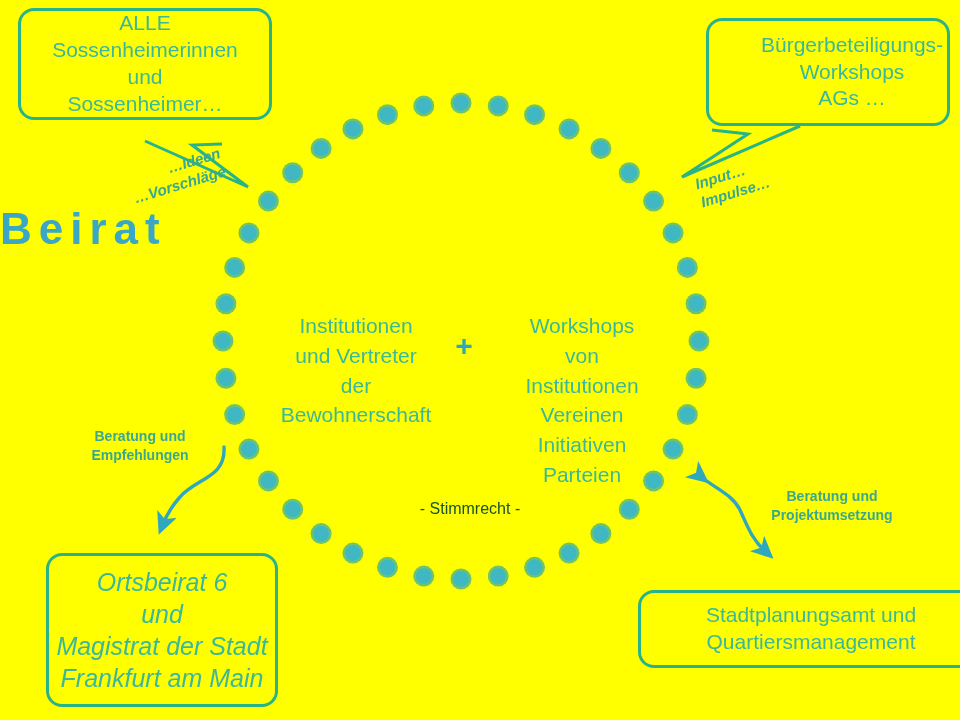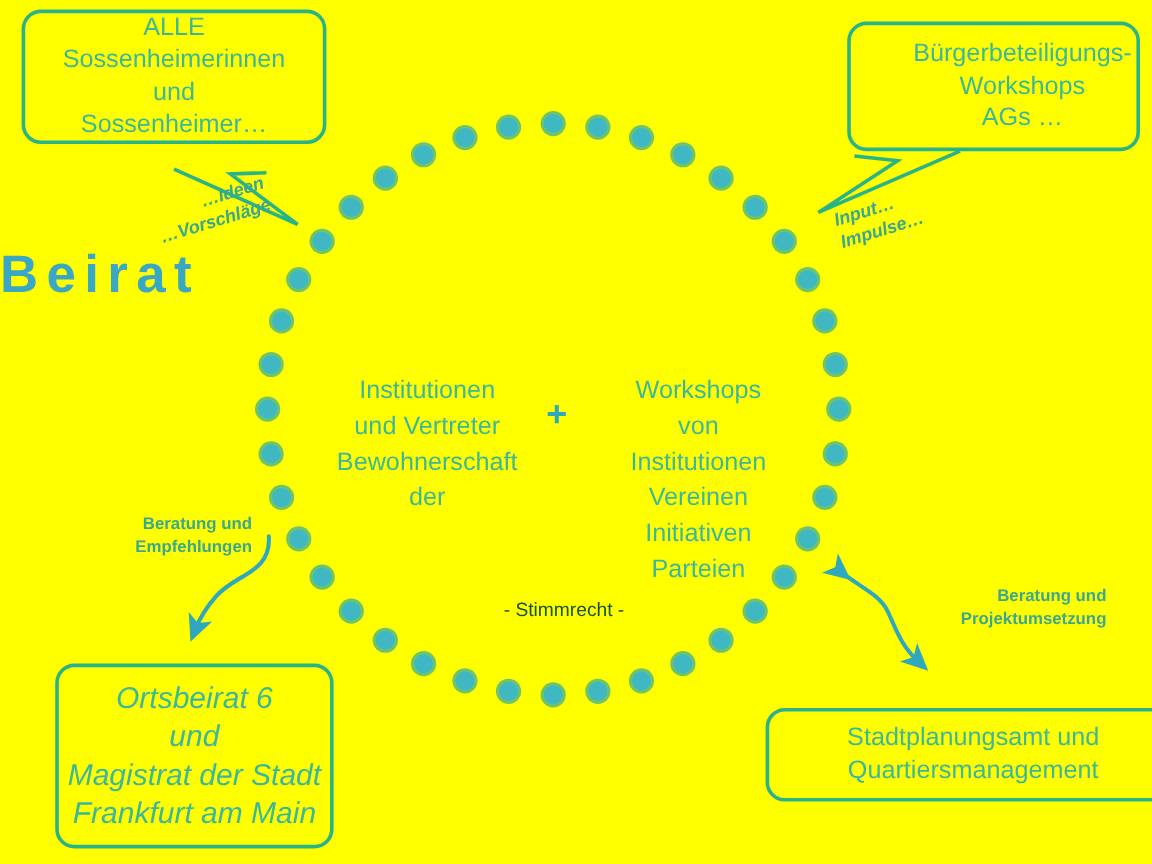--- a/index.html
+++ b/index.html
@@ -133,21 +133,21 @@
     transform: rotate(-17deg);
     transform-origin: left top;
   }
 
   .arrow-label {
     position: absolute;
     color: #3aa890;
     font-size: 14px;
     font-weight: bold;
     line-height: 1.35;
-    text-align: right;
+    text-align: center;
     z-index: 8;
     white-space: nowrap;
   }
   #label-beratung-left  { left: 70px;  top: 427px; width: 140px; }
   #label-beratung-right { left: 742px; top: 487px; width: 180px; }
 </style>
 </head>
 <body>
 
 <div id="stage">
@@ -260,22 +260,22 @@
     <g>
       <path d="M700,476 C716,489 733,495 740,510 C747,525 751,538 765,551" fill="none" stroke="#2fa8bd" stroke-width="3.4" stroke-linecap="round" marker-start="url(#ah2)" marker-end="url(#ah)"></path>
     </g>
   </svg>
 
   <div id="beirat-title">Beirat</div>
 
   <div id="col-left" class="center-col">
     <div>Institutionen</div>
     <div>und Vertreter</div>
+    <div>der</div>
     <div>Bewohnerschaft</div>
-    <div>der</div>
   </div>
 
   <div id="plus-sign">+</div>
 
   <div id="col-right" class="center-col">
     <div>Workshops</div>
     <div>von</div>
     <div>Institutionen</div>
     <div>Vereinen</div>
     <div>Initiativen</div>

